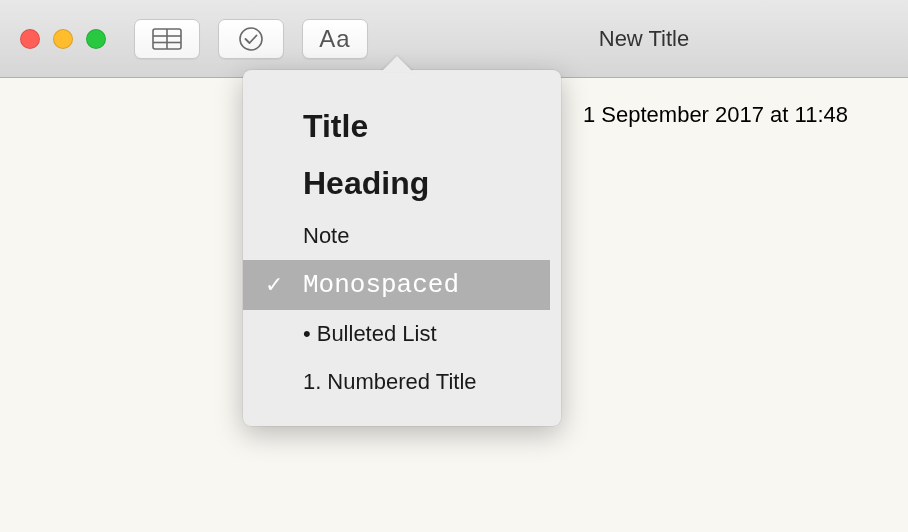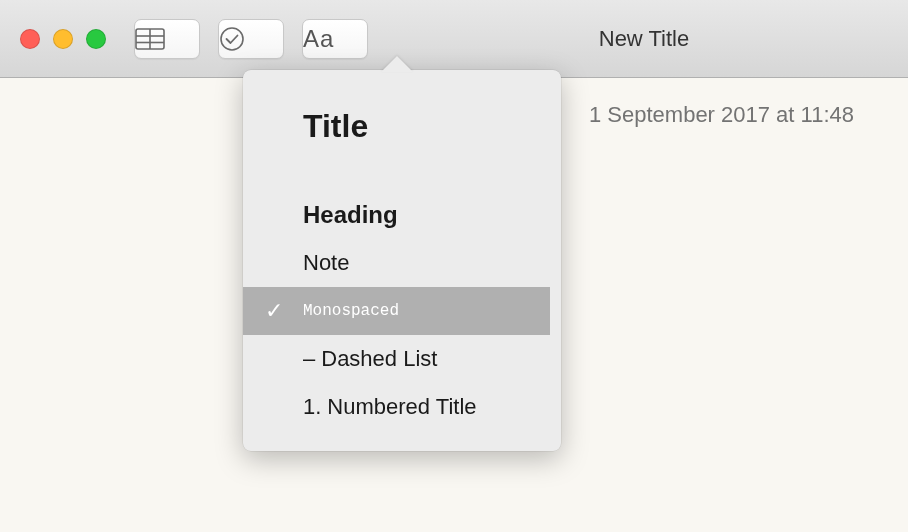--- a/index.html
+++ b/index.html
@@ -37,20 +37,21 @@
     .tl-yellow { background: #ffbd2e; border: 0.5px solid rgba(0,0,0,0.15); }
     .tl-green { background: #28c940; border: 0.5px solid rgba(0,0,0,0.15); }
     .toolbar-btn {
       height: 40px;
       min-width: 66px;
       background: linear-gradient(to bottom, #ffffff 0%, #f5f5f5 100%);
       border: 1px solid #c8c8c8;
       border-radius: 7px;
       display: flex;
       align-items: center;
+      justify-content: center;
       margin-right: 18px;
       cursor: pointer;
       box-shadow: 0 1px 1px rgba(0,0,0,0.05);
     }
     .toolbar-btn.active {
       position: relative;
     }
     .toolbar-btn svg { display: block; }
     .toolbar-btn .text-icon {
       font-size: 24px;
@@ -73,23 +74,23 @@
       padding-left: 380px;
     }
     .content {
       position: relative;
       height: calc(100% - 78px);
       background: #f9f7f2;
     }
     .timestamp {
       position: absolute;
       top: 24px;
-      right: 54px;
-      font-size: 22px;
-      color: #737373;
+      right: 60px;
+      font-size: 22px;
+      color: #000000;
       font-weight: 400;
     }
     .popover-wrapper {
       position: absolute;
       top: 70px;
       left: 243px;
       z-index: 100;
     }
     .popover-arrow {
       width: 0;
@@ -132,31 +133,30 @@
     }
     .item-label {
       color: #1a1a1a;
       font-size: 22px;
     }
     .style-title .item-label {
       font-size: 32px;
       font-weight: 700;
     }
     .style-heading .item-label {
-      font-size: 24px;
+      font-size: 32px;
       font-weight: 700;
-      margin-top: 36px;
     }
     .style-body .item-label {
       font-size: 22px;
       font-weight: 400;
     }
     .style-monospaced .item-label {
       font-family: "Menlo", "Courier New", monospace;
-      font-size: 16px;
+      font-size: 26px;
       font-weight: 400;
     }
     .style-list .item-label {
       font-size: 22px;
       font-weight: 400;
     }
     .style-list .prefix {
       display: inline-block;
       margin-right: 6px;
     }
@@ -219,20 +219,20 @@
       <div class="popover-item style-body">
         <span class="check-col"></span>
         <span class="item-label">Note</span>
       </div>
       <div class="popover-item style-monospaced selected">
         <span class="check-col">✓</span>
         <span class="item-label">Monospaced</span>
       </div>
       <div class="popover-item style-list">
         <span class="check-col"></span>
-        <span class="item-label"><span class="prefix">–</span><span>Dashed List</span></span>
+        <span class="item-label"><span class="prefix">•</span><span>Bulleted List</span></span>
       </div>
       <div class="popover-item style-list">
         <span class="check-col"></span>
         <span class="item-label"><span class="prefix">1.</span><span>Numbered Title</span></span>
       </div>
     </div>
 </div>
 
 </body></html>

